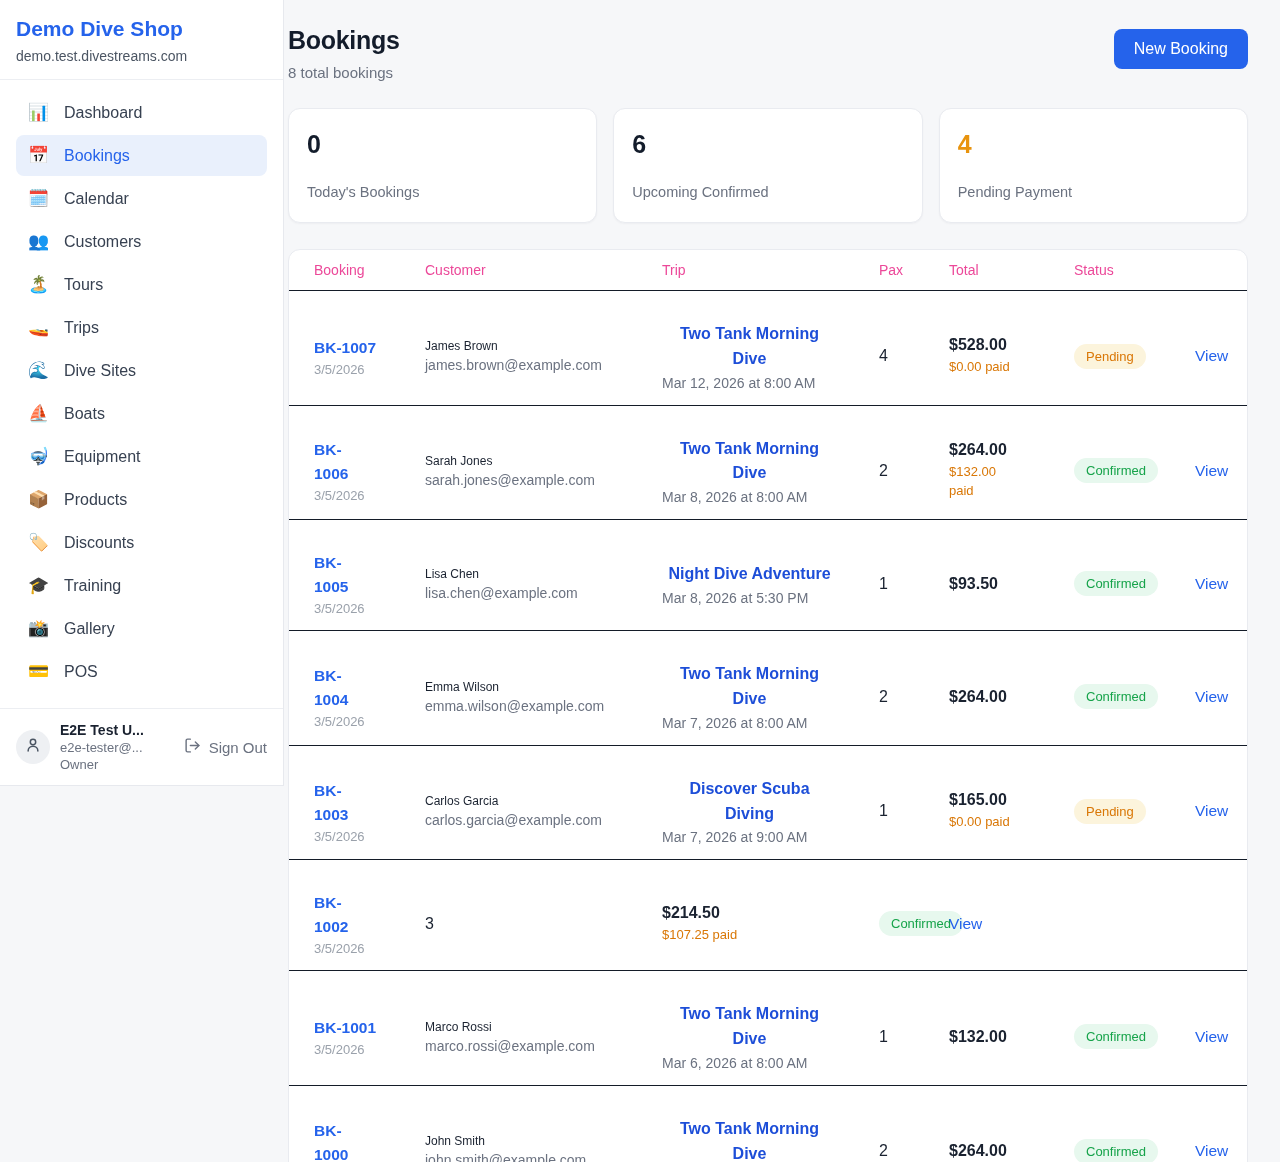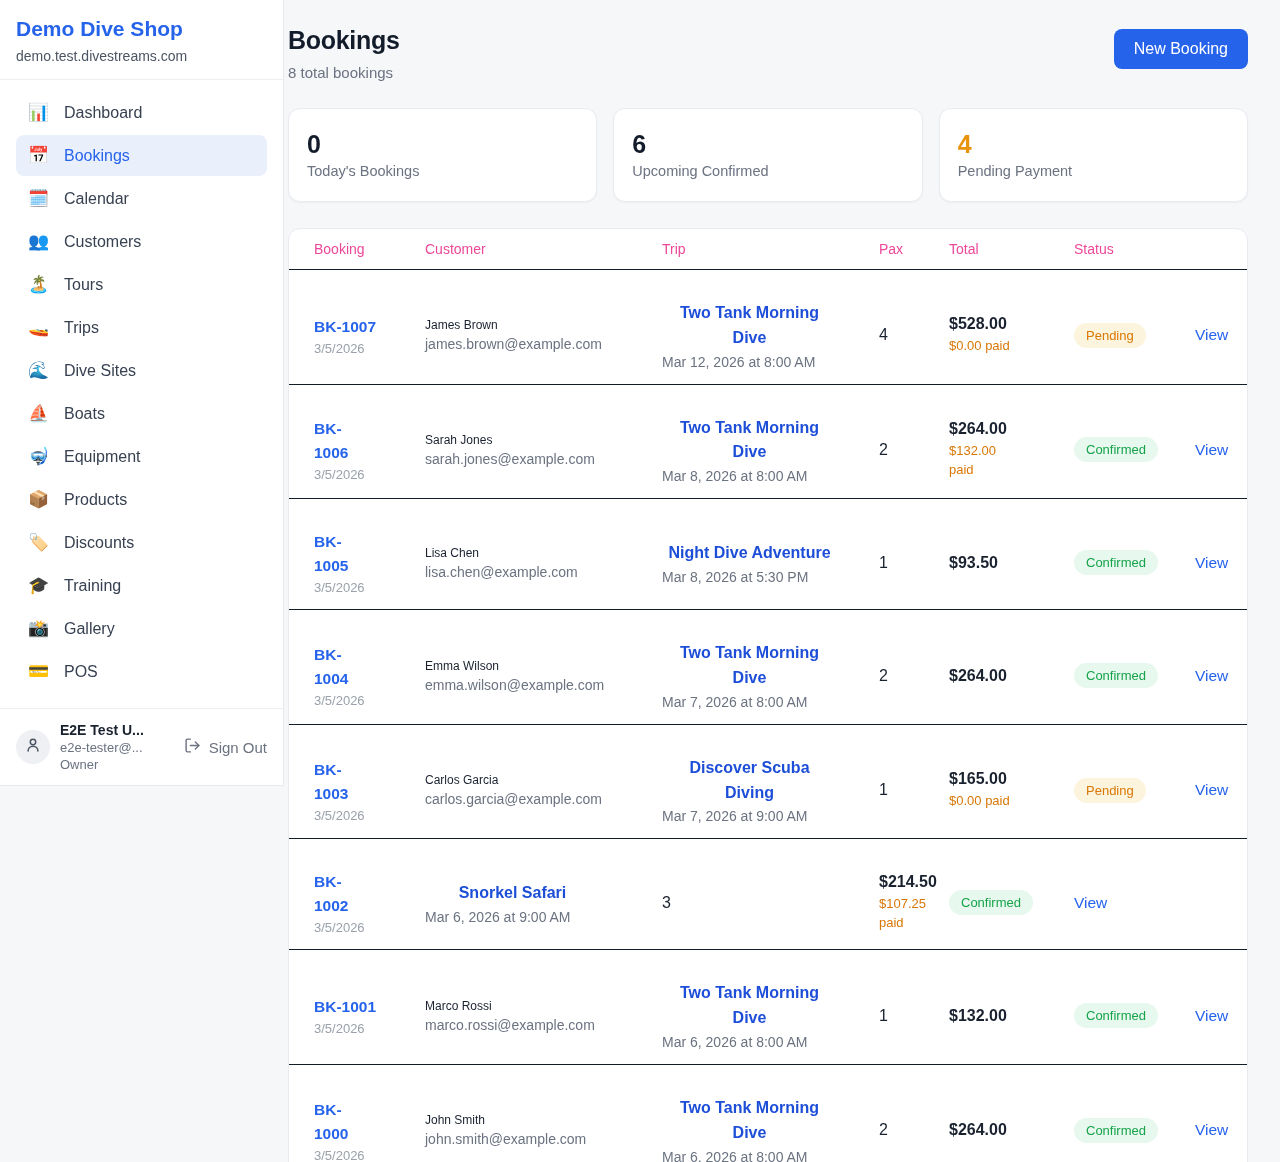--- a/index.html
+++ b/index.html
@@ -56,21 +56,21 @@
     font-family:inherit;
   }
 
   .stats{display:grid;grid-template-columns:repeat(3,1fr);gap:16px;margin-top:27px;}
   .stat-card{
     background:#fff;border:1px solid #e9ebf0;border-radius:12px;
     padding:21px 18px 22px;box-shadow:0 1px 2px rgba(16,24,40,.04);
   }
   .stat-value{font-size:25px;font-weight:700;color:#131c2b;}
   .stat-card.highlight .stat-value{color:var(--stat-highlight);}
-  .stat-label{margin-top:4px;font-size:14.5px;color:#6b7280;}
+  .stat-label{margin-top:25px;font-size:14.5px;color:#6b7280;}
 
   .filter-row{display:flex;align-items:center;gap:16px;margin-top:25px;}
   .search-input{
     flex:1;height:44px;border:1px solid #566071;border-radius:10px;padding:0 15px;
     font-size:16px;color:#111827;background:#fff;font-family:inherit;outline:none;
   }
   .search-input::placeholder{color:#9ca3af;}
   .status-select{
     height:44px;width:144px;border:1px solid #566071;border-radius:10px;background:#fff;
     font-size:15.5px;padding:0 8px;color:#111827;font-family:inherit;outline:none;
@@ -388,24 +388,20 @@
       <a class="view-link">View</a>
     </div>
   </div>
 
   <div class="trow">
     <div>
       <a class="bk-id">BK-
 1002</a>
       <div class="bk-date">3/5/2026</div>
     </div>
-    <div>
-      <div class="trip-name">Snorkel Safari</div>
-      <div class="trip-time">Mar 6, 2026 at 9:00 AM</div>
-    </div>
     <div class="cell-pax">3</div>
     <div>
       <div class="total">$214.50</div>
       <div class="paid">$107.25 paid</div>
     </div>
     <div>
       <span class="badge confirmed">Confirmed</span>
     </div>
     <div>
       <a class="view-link">View</a>

